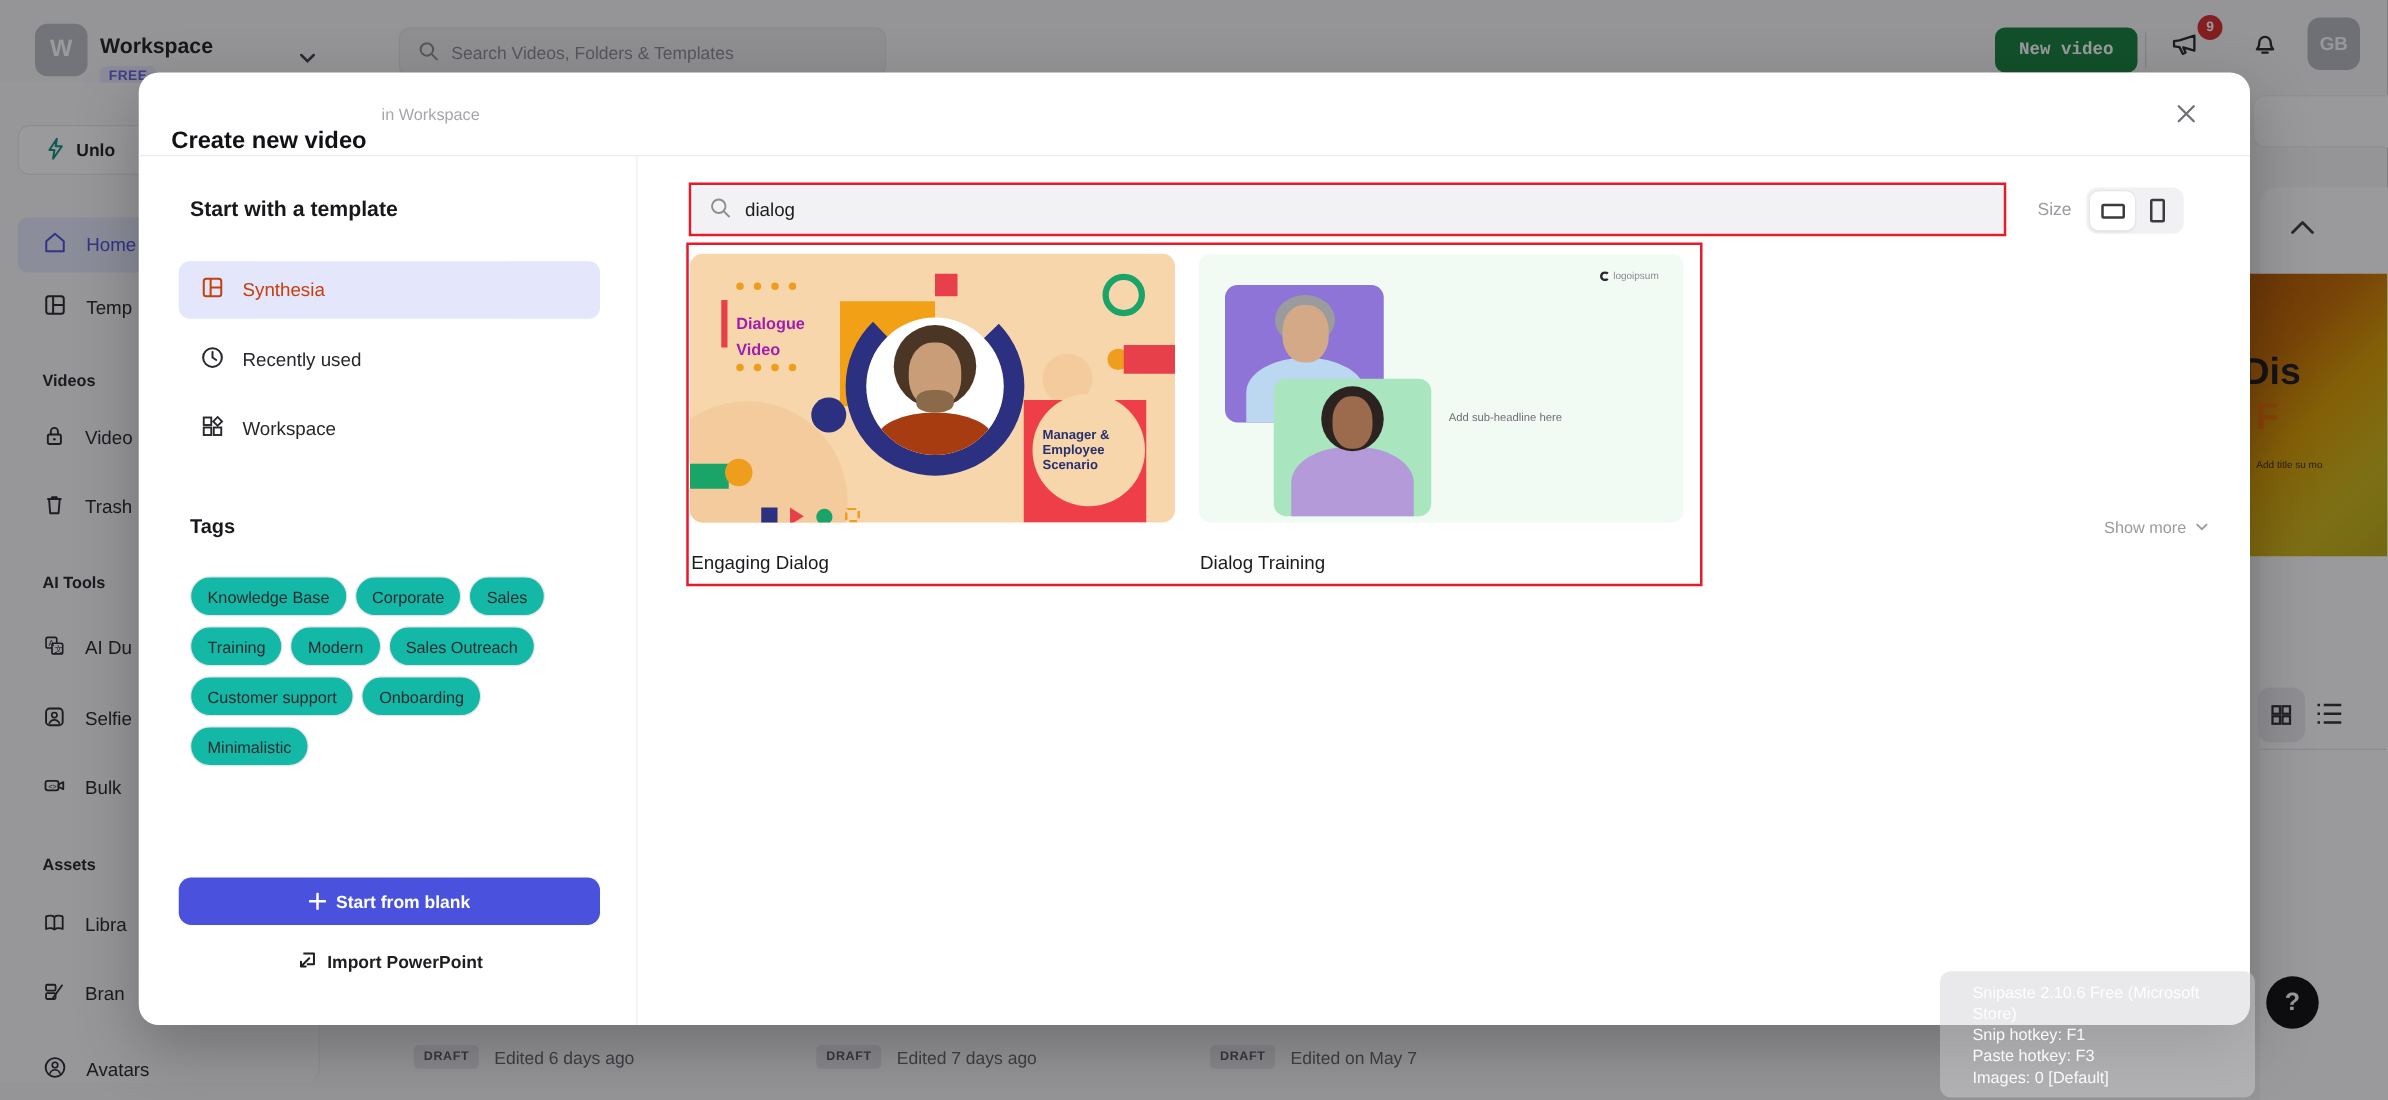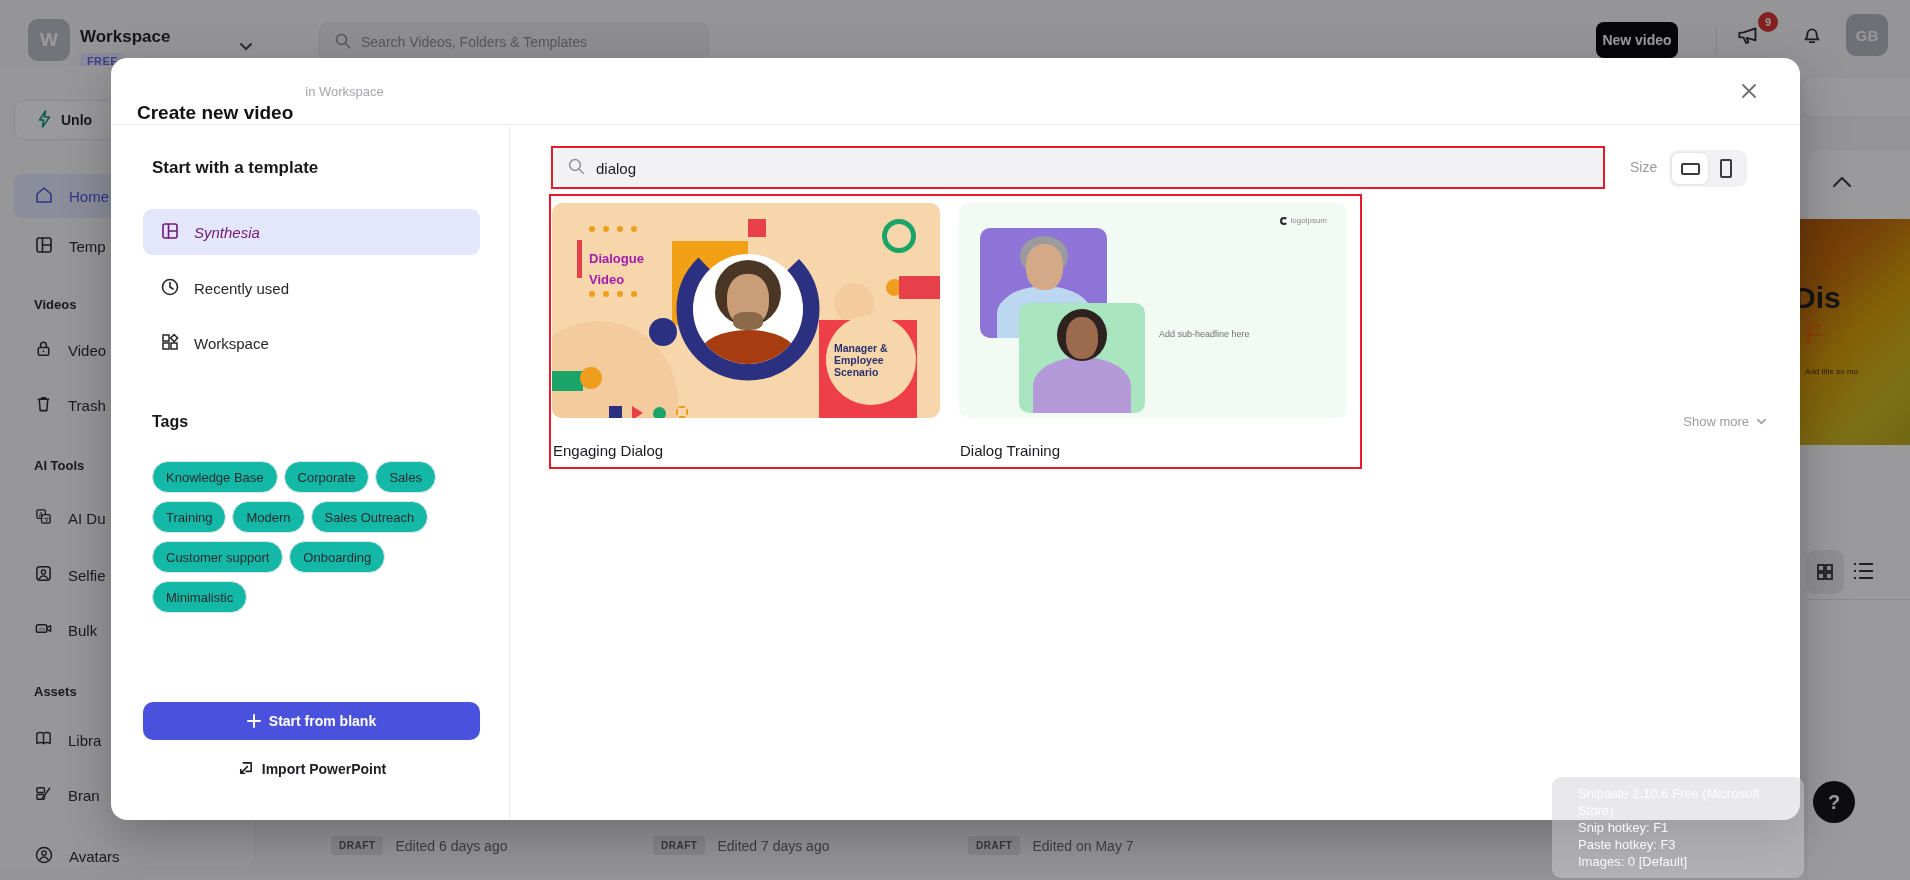--- a/index.html
+++ b/index.html
@@ -14,22 +14,22 @@
   .w-tile { position:absolute; left:28px; top:19px; width:42px; height:42px; border-radius:10px;
             background:#bcbcc4; color:#fff; font-weight:bold; font-size:19px;
             display:flex; align-items:center; justify-content:center; }
   .ws-name { position:absolute; left:80px; top:27px; font-size:17px; font-weight:bold; color:#202024;}
   .free-badge { position:absolute; left:80px; top:53px; background:#e6e6fa; color:#6464e0;
                 font-size:11px; font-weight:bold; border-radius:5px; padding:2px 7px; letter-spacing:.4px;}
   .ws-chevron { position:absolute; left:238px; top:38px; color:#41414a; }
   .top-search { position:absolute; left:319px; top:22px; width:390px; height:39px; background:#ececee;
                 border:1px solid #e3e3e6; border-radius:9px; display:flex; align-items:center; gap:10px;
                 padding:0 14px; color:#8b8b93; font-size:14px;}
-  .btn-new-video { position:absolute; left:1596px; top:22px; width:82px; height:36px; background:#000000;
-                   color:#fff; font-size:14px; font-weight:bold; border:none; border-radius:8px; }
+  .btn-new-video { position:absolute; left:1596px; top:22px; width:114px; height:36px; background:#15803d;
+                   color:#fff; font-size:14px; font-weight:bold; border:none; border-radius:8px;font-family:Liberation Mono, monospace; }
   .top-divider { position:absolute; left:1716px; top:26px; width:1px; height:28px; background:#d8d8dc; }
   .icon-btn { position:absolute; color:#26262b; }
   .notif-badge { position:absolute; left:1758px; top:12px; min-width:20px; height:20px; background:#d92b2b;
                  color:#fff; border-radius:10px; font-size:11px; font-weight:bold;
                  display:flex; align-items:center; justify-content:center; padding:0 5px;}
   .gb-avatar { position:absolute; left:1846px; top:14px; width:42px; height:42px; border-radius:10px;
                background:#b5b5bd; color:#fafafa; font-weight:bold; font-size:15px;
                display:flex; align-items:center; justify-content:center; }
 
   .side { position:absolute; left:0; top:66px; width:256px; height:800px; background:#fafafb;
@@ -79,21 +79,21 @@
   .m-header { position:absolute; left:0; top:0; width:100%; height:67px; border-bottom:1px solid #ececef;
               display:flex; align-items:center; padding:0 26px; gap:12px;}
   .m-title { font-size:19px; font-weight:bold; color:#121216;margin-top:44px; }
   .m-sub { font-size:13px; color:#a5a5ac; }
   .m-close { position:absolute; right:40px; top:22px; color:#6f6f76; cursor:pointer; }
   .m-vdivider { position:absolute; left:398px; top:67px; width:1px; height:695px; background:#ededf0; }
 
   .m-left-heading { position:absolute; left:41px; top:100px; font-size:17px; font-weight:bold; color:#17171c;}
   .mnav { position:absolute; left:32px; width:337px; height:46px; display:flex; align-items:center; gap:14px;
           padding:0 17px; border-radius:9px; font-size:15px; color:#26262b; cursor:pointer;}
-  .mnav.sel { background:#e4e6fb; color:#701a75;font-style:italic; }
+  .mnav.sel { background:#e4e6fb; color:#c2410c; }
   .tags-head { position:absolute; left:41px; top:355px; font-size:16px; font-weight:bold; color:#17171c;}
   .show-more { position:absolute; right:32px; top:356px; font-size:13px; color:#9a9aa1; display:flex;
                align-items:center; gap:6px; cursor:pointer;}
   .chips { position:absolute; left:41px; width:330px; }
   .chip { display:inline-flex; align-items:center; height:32px; padding:0 13px; margin:0 6px 8px 0;
           border:1px solid #e4e4e8; border-radius:17px; font-size:13px; color:#2b2b30; background:#14b8a6;
           white-space:nowrap; cursor:pointer;}
   .btn-blank { position:absolute; left:32px; top:644px; width:337px; height:38px; background:#4a51dd;
                color:#fff; border:none; border-radius:10px; font-size:14px; font-weight:bold;
                display:flex; align-items:center; justify-content:center; gap:8px; cursor:pointer;}

